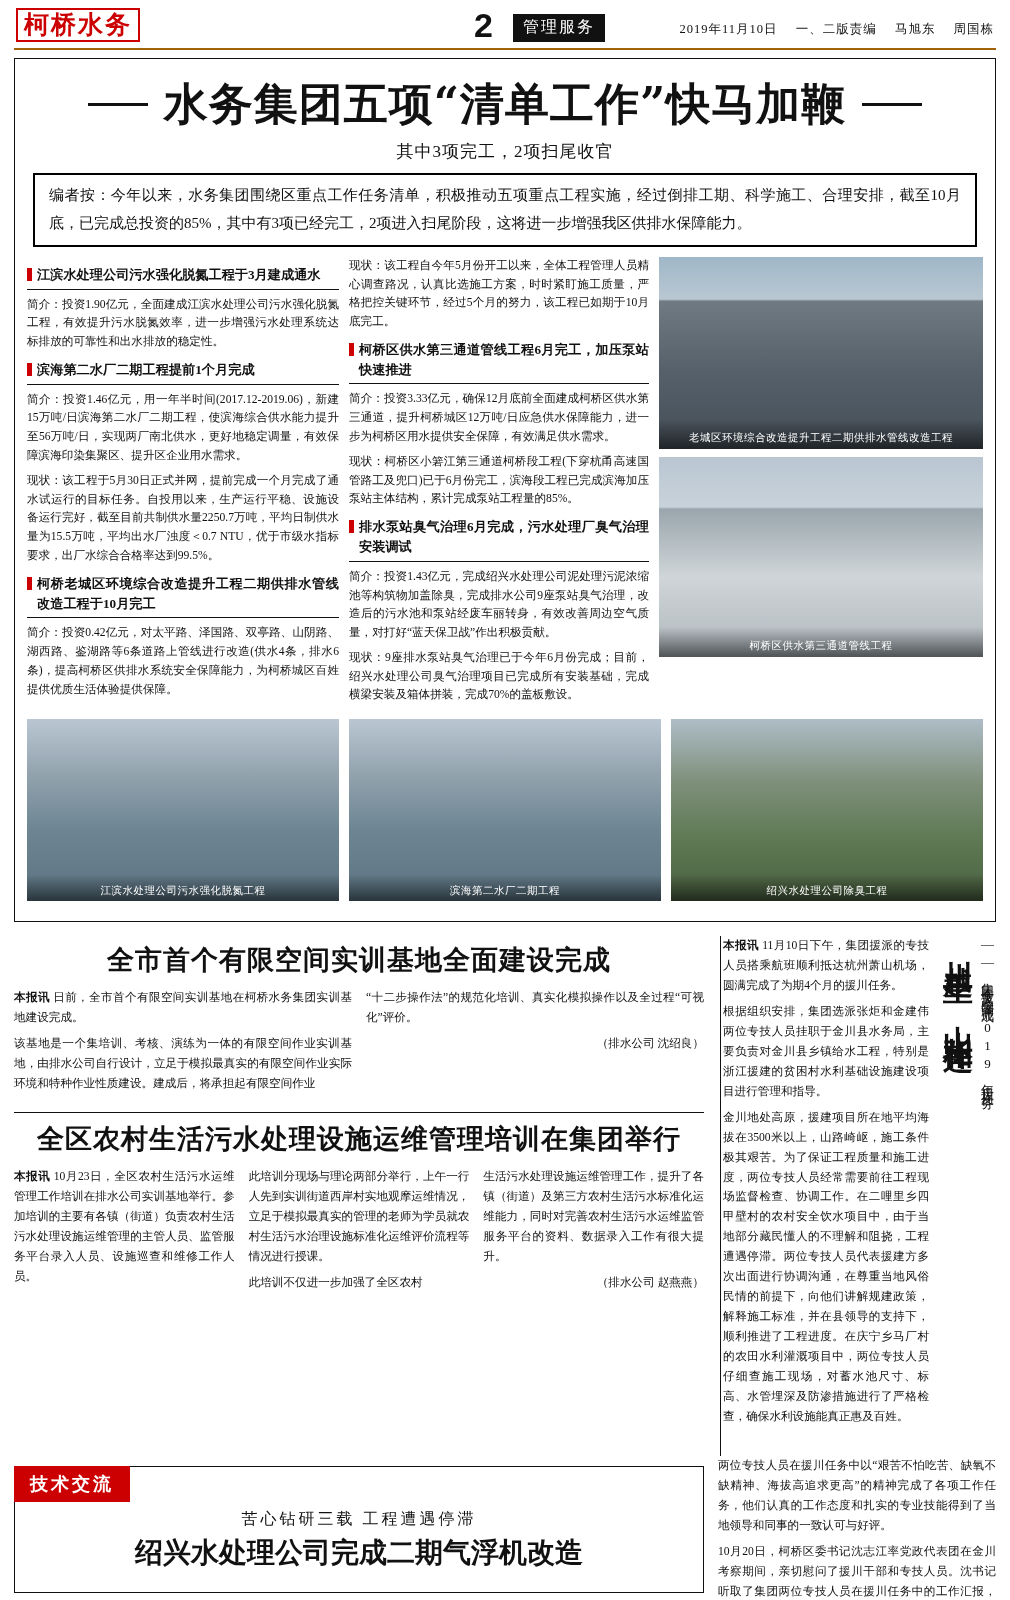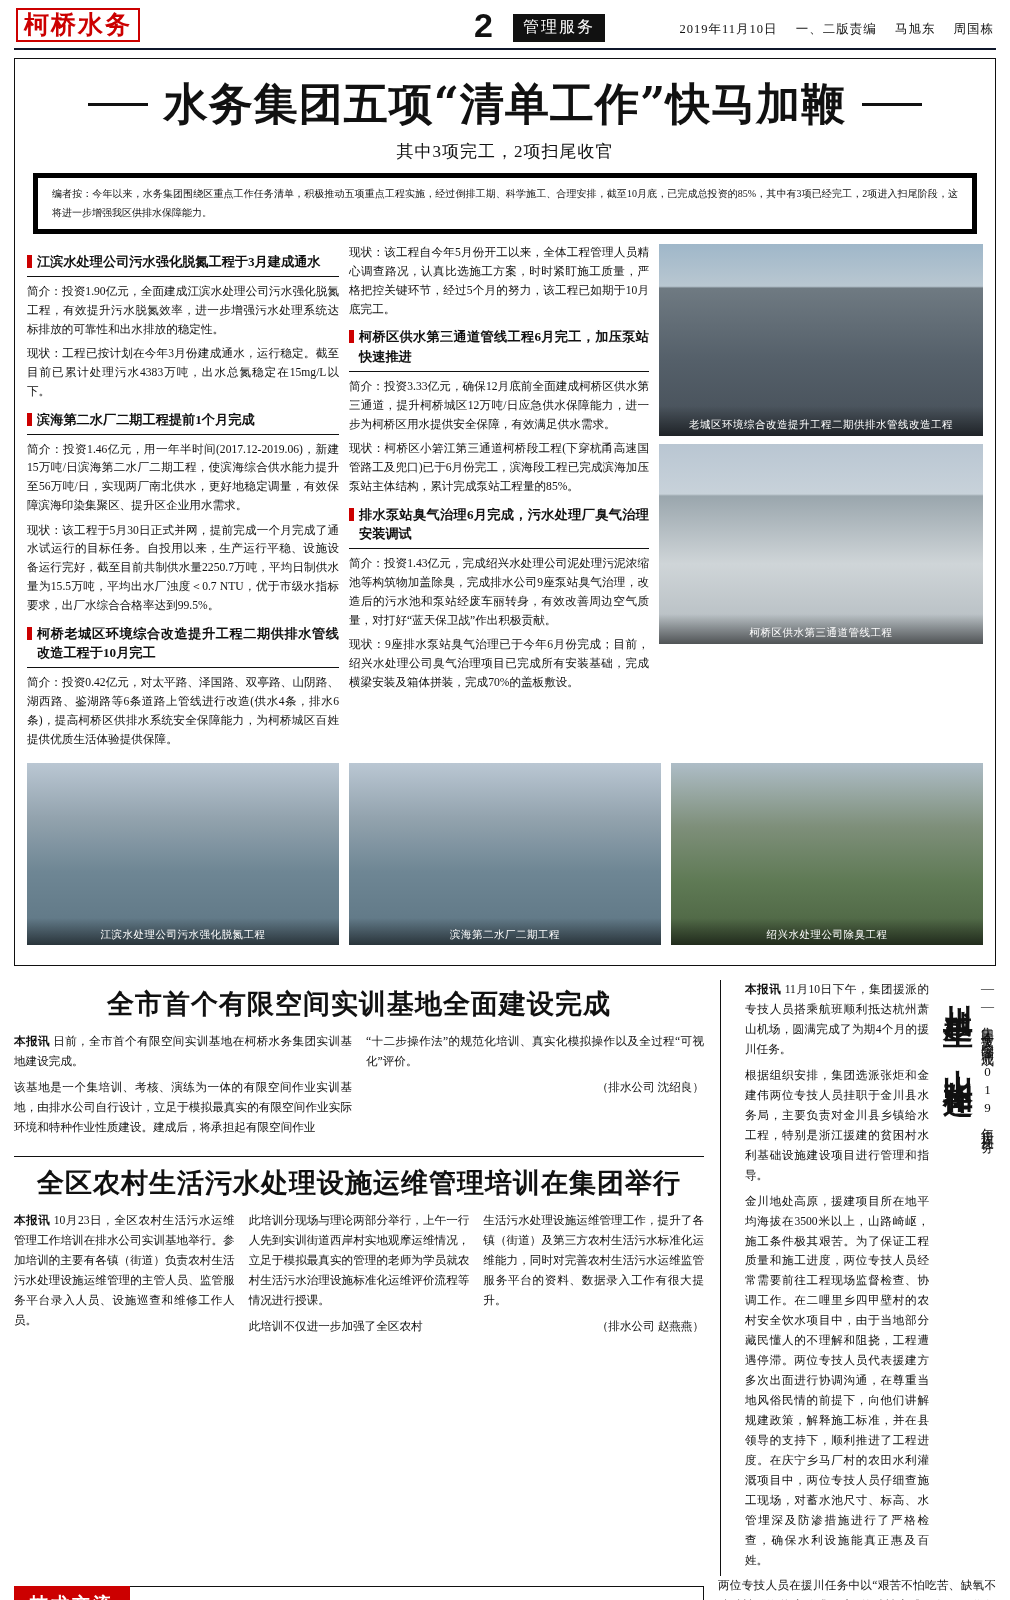--- a/index.html
+++ b/index.html
@@ -11,21 +11,21 @@
     color: #111;
     position: relative;
     overflow: hidden;
   }
   .page { position: relative; width: 1010px; height: 1600px; padding: 0 14px; }
 
   
   .masthead {
     display: flex; align-items: flex-end; gap: 14px;
     padding: 8px 2px 6px 2px;
-    border-bottom: 2px solid #0f172a;
+    border-bottom: 2px solid #a16207;
     position: relative;
   }
   .logo-box {
     border: 2px solid #c00; padding: 2px 6px; color: #c00;
     font-family: "DejaVu Serif", serif; font-weight: bold; font-size: 25px;
     letter-spacing: 2px; line-height: 1.05;
   }
   .page-num {
     font-size: 34px; font-weight: bold; font-family:"Liberation Sans",sans-serif;
     color:#111; line-height: 1; margin-left: 320px;
@@ -43,21 +43,21 @@
   
   .feature { border:1px solid #111; margin-top:8px; padding:10px 12px 12px 12px; }
   .feature-title {
     text-align:center; font-size:44px; font-weight:bold; letter-spacing:1px;
     font-family:"DejaVu Serif", serif; margin:6px 0 2px 0;
     display:flex; align-items:center; justify-content:center; gap:16px;
   }
   .feature-title .rule { flex:0 0 60px; height:3px; background:#111; }
   .feature-sub { text-align:center; font-size:17px; margin:6px 0 10px 0; letter-spacing:1px;}
   .editor-note {
-    border:5px solid #000000; padding:7px 14px; font-size:10px; line-height:1.85;
+    border:2px solid #000000; padding:7px 14px; font-size:15px; line-height:1.85;
     text-align:justify; margin:0 6px 10px 6px;
   }
 
   .feature-body { display:flex; gap:10px; }
   .col { font-size:11.6px; line-height:1.62; text-align:justify; }
   .col-1 { width:312px; }
   .col-2 { width:300px; }
   .col-3 { flex:1; }
 
   .sub-head {
@@ -81,21 +81,21 @@
   .plant { background:linear-gradient(#b9c6d2 0%, #c8d2da 25%, #9aa6ad 26%, #cfd5d8 60%, #b0b8bd 100%); }
   .green { background:linear-gradient(#aebdc7 0%, #7e8f7a 35%, #5f7a55 65%, #49603f 100%); }
   .tank { background:linear-gradient(#bac7d3 0%, #93a3ae 30%, #6e8694 60%, #5c7482 100%); }
 
   .photo-row { display:flex; gap:10px; margin-top:8px; }
   .photo-row .photo { flex:1; margin-bottom:8px; }
 
   
   .mid { display:flex; gap:16px; margin-top:14px; }
   .mid-left { width:690px; }
-  .mid-right { flex:1; border-left:1px solid #111; padding-left:24px; position:relative; }
+  .mid-right { flex:1; border-left:1px solid #111; padding-left:2px; position:relative; }
 
   .headline-center {
     text-align:center; font-size:27px; font-weight:bold; font-family:"DejaVu Serif",serif;
     margin:6px 0 10px 0; letter-spacing:1px;
   }
   .three-col { display:flex; gap:14px; font-size:11.6px; line-height:1.72; text-align:justify;}
   .three-col > div { flex:1; }
   .lead { font-weight:bold; }
   .sign { text-align:right; margin-top:4px; }
 
@@ -151,21 +151,20 @@
       <span class="rule"></span>
     </div>
     <div class="feature-sub">其中3项完工，2项扫尾收官</div>
     <div class="editor-note">编者按：今年以来，水务集团围绕区重点工作任务清单，积极推动五项重点工程实施，经过倒排工期、科学施工、合理安排，截至10月底，已完成总投资的85%，其中有3项已经完工，2项进入扫尾阶段，这将进一步增强我区供排水保障能力。</div>
 
     <div class="feature-body">
 
       <div class="col col-1">
         <div class="sub-head">江滨水处理公司污水强化脱氮工程于3月建成通水</div>
         <p class="para">简介：投资1.90亿元，全面建成江滨水处理公司污水强化脱氮工程，有效提升污水脱氮效率，进一步增强污水处理系统达标排放的可靠性和出水排放的稳定性。</p>
-        <p class="para">现状：工程已按计划在今年3月份建成通水，运行稳定。截至目前已累计处理污水4383万吨，出水总氮稳定在15mg/L以下。</p>
 
         <div class="sub-head">滨海第二水厂二期工程提前1个月完成</div>
         <p class="para">简介：投资1.46亿元，用一年半时间(2017.12-2019.06)，新建15万吨/日滨海第二水厂二期工程，使滨海综合供水能力提升至56万吨/日，实现两厂南北供水，更好地稳定调量，有效保障滨海印染集聚区、提升区企业用水需求。</p>
         <p class="para">现状：该工程于5月30日正式并网，提前完成一个月完成了通水试运行的目标任务。自投用以来，生产运行平稳、设施设备运行完好，截至目前共制供水量2250.7万吨，平均日制供水量为15.5万吨，平均出水厂浊度＜0.7 NTU，优于市级水指标要求，出厂水综合合格率达到99.5%。</p>
 
         <div class="sub-head">柯桥老城区环境综合改造提升工程二期供排水管线改造工程于10月完工</div>
         <p class="para">简介：投资0.42亿元，对太平路、泽国路、双亭路、山阴路、湖西路、鉴湖路等6条道路上管线进行改造(供水4条，排水6条)，提高柯桥区供排水系统安全保障能力，为柯桥城区百姓提供优质生活体验提供保障。</p>
       </div>
 
       <div class="col col-2">

